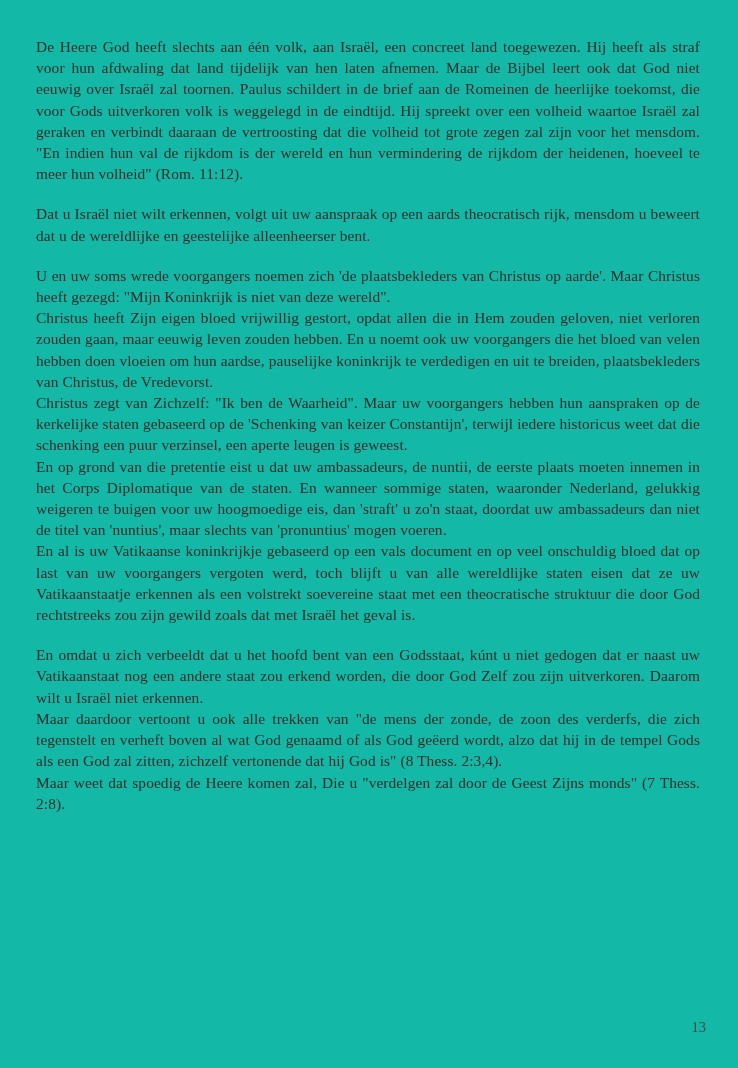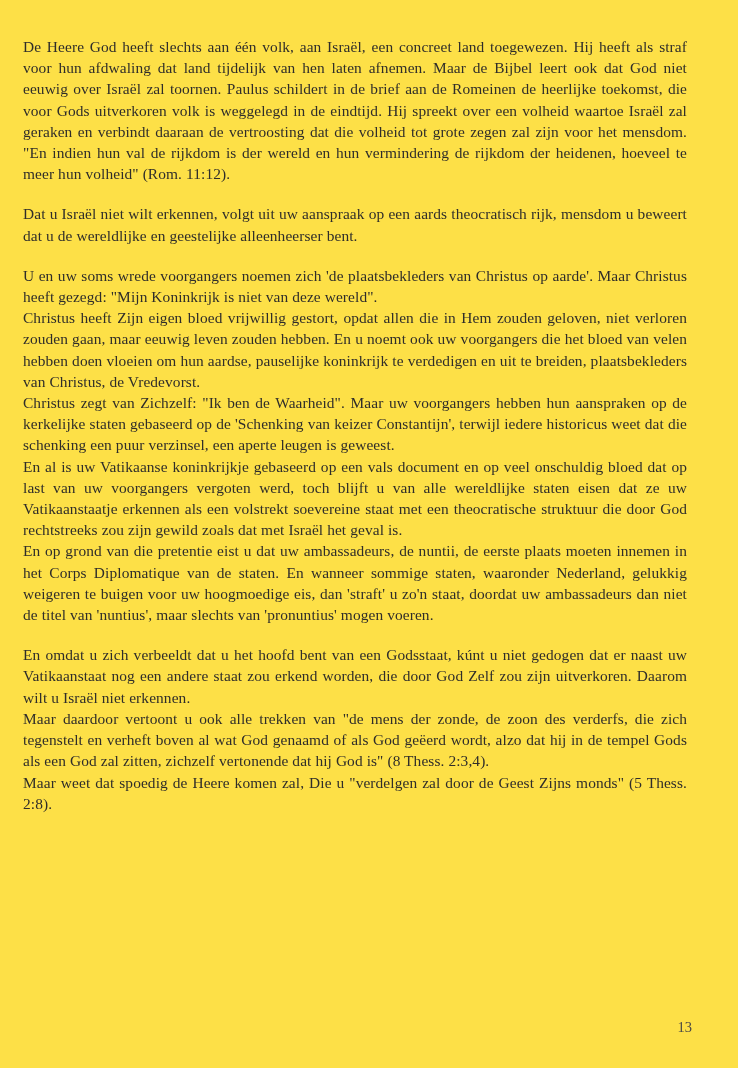--- a/index.html
+++ b/index.html
@@ -12,22 +12,22 @@
     background: #f2ece3;
     font-family: "Liberation Serif", serif;
     color: #2b2a28;
     overflow: hidden;
   }
   .page {
     position: relative;
     width: 738px;
     height: 1068px;
     box-sizing: border-box;
-    padding: 36px 40px 30px 23px;
-    background: #fde047;
+    padding: 36px 40px 30px 36px;
+    background: #14b8a6;
   }
   .content {
     width: 664px;
   }
   p {
     margin: 0;
     text-align: justify;
     font-size: 15.4px;
     line-height: 21.2px;
     letter-spacing: 0.1px;
@@ -35,37 +35,37 @@
     -webkit-font-smoothing: antialiased;
   }
   p.gap {
     margin-top: 19px;
   }
   p.tight {
     margin-top: 0;
   }
   .page-number {
     position: absolute;
-    right: 46px;
+    right: 32px;
     bottom: 32px;
     font-size: 14.5px;
     color: #4a4845;
     font-family: "Liberation Serif", serif;
   }
 </style>
 </head>
 <body>
 
 <div class="page">
   <div class="content">
     <p class="tight">De Heere God heeft slechts aan één volk, aan Israël, een concreet land toegewezen. Hij heeft als straf voor hun afdwaling dat land tijdelijk van hen laten afnemen. Maar de Bijbel leert ook dat God niet eeuwig over Israël zal toornen. Paulus schildert in de brief aan de Romeinen de heerlijke toekomst, die voor Gods uitverkoren volk is weggelegd in de eindtijd. Hij spreekt over een volheid waartoe Israël zal geraken en verbindt daaraan de vertroosting dat die volheid tot grote zegen zal zijn voor het mensdom. "En indien hun val de rijkdom is der wereld en hun vermindering de rijkdom der heidenen, hoeveel te meer hun volheid" (Rom. 11:12).</p>
     <p class="gap">Dat u Israël niet wilt erkennen, volgt uit uw aanspraak op een aards theocratisch rijk, mensdom u beweert dat u de wereldlijke en geestelijke alleenheerser bent.</p>
     <p class="gap">U en uw soms wrede voorgangers noemen zich 'de plaatsbekleders van Christus op aarde'. Maar Christus heeft gezegd: "Mijn Koninkrijk is niet van deze wereld".</p>
     <p class="tight">Christus heeft Zijn eigen bloed vrijwillig gestort, opdat allen die in Hem zouden geloven, niet verloren zouden gaan, maar eeuwig leven zouden hebben. En u noemt ook uw voorgangers die het bloed van velen hebben doen vloeien om hun aardse, pauselijke koninkrijk te verdedigen en uit te breiden, plaatsbekleders van Christus, de Vredevorst.</p>
     <p class="tight">Christus zegt van Zichzelf: "Ik ben de Waarheid". Maar uw voorgangers hebben hun aanspraken op de kerkelijke staten gebaseerd op de 'Schenking van keizer Constantijn', terwijl iedere historicus weet dat die schenking een puur verzinsel, een aperte leugen is geweest.</p>
+    <p class="tight">En op grond van die pretentie eist u dat uw ambassadeurs, de nuntii, de eerste plaats moeten innemen in het Corps Diplomatique van de staten. En wanneer sommige staten, waaronder Nederland, gelukkig weigeren te buigen voor uw hoogmoedige eis, dan 'straft' u zo'n staat, doordat uw ambassadeurs dan niet de titel van 'nuntius', maar slechts van 'pronuntius' mogen voeren.</p>
     <p class="tight">En al is uw Vatikaanse koninkrijkje gebaseerd op een vals document en op veel onschuldig bloed dat op last van uw voorgangers vergoten werd, toch blijft u van alle wereldlijke staten eisen dat ze uw Vatikaanstaatje erkennen als een volstrekt soevereine staat met een theocratische struktuur die door God rechtstreeks zou zijn gewild zoals dat met Israël het geval is.</p>
-    <p class="tight">En op grond van die pretentie eist u dat uw ambassadeurs, de nuntii, de eerste plaats moeten innemen in het Corps Diplomatique van de staten. En wanneer sommige staten, waaronder Nederland, gelukkig weigeren te buigen voor uw hoogmoedige eis, dan 'straft' u zo'n staat, doordat uw ambassadeurs dan niet de titel van 'nuntius', maar slechts van 'pronuntius' mogen voeren.</p>
     <p class="gap">En omdat u zich verbeeldt dat u het hoofd bent van een Godsstaat, kúnt u niet gedogen dat er naast uw Vatikaanstaat nog een andere staat zou erkend worden, die door God Zelf zou zijn uitverkoren. Daarom wilt u Israël niet erkennen.</p>
     <p class="tight">Maar daardoor vertoont u ook alle trekken van "de mens der zonde, de zoon des verderfs, die zich tegenstelt en verheft boven al wat God genaamd of als God geëerd wordt, alzo dat hij in de tempel Gods als een God zal zitten, zichzelf vertonende dat hij God is" (8 Thess. 2:3,4).</p>
-    <p class="tight">Maar weet dat spoedig de Heere komen zal, Die u "verdelgen zal door de Geest Zijns monds" (5 Thess. 2:8).</p>
+    <p class="tight">Maar weet dat spoedig de Heere komen zal, Die u "verdelgen zal door de Geest Zijns monds" (7 Thess. 2:8).</p>
   </div>
   <div class="page-number">13</div>
 </div>
 
 </body></html>

